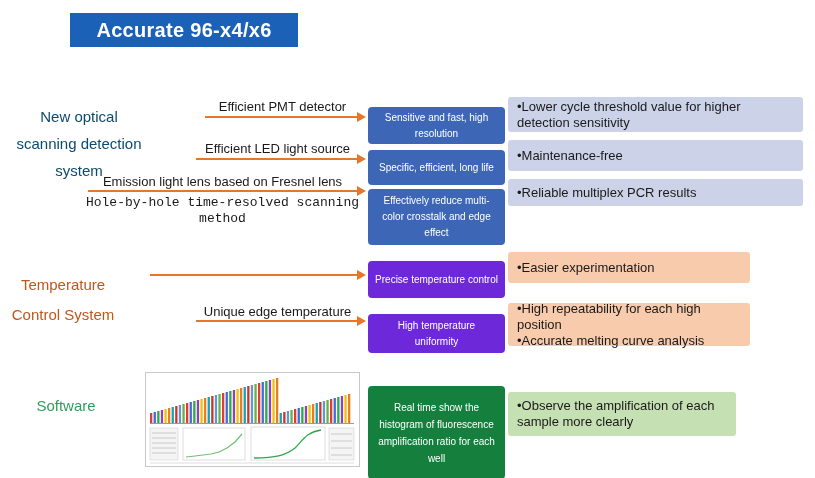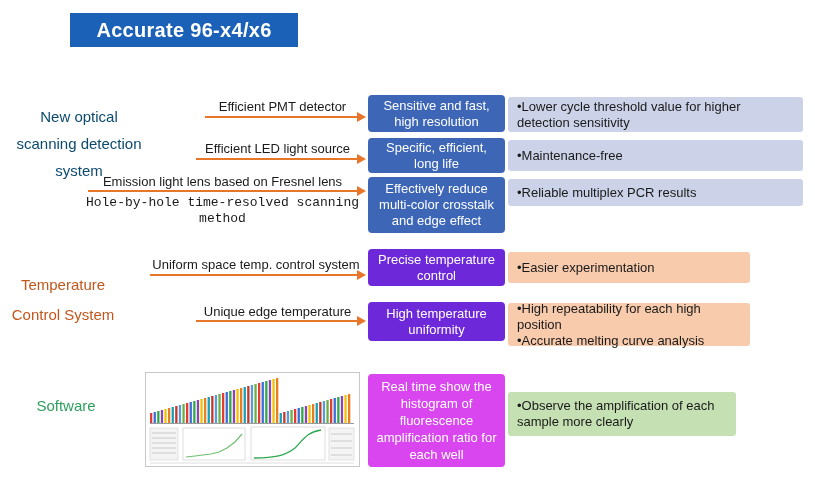--- a/index.html
+++ b/index.html
@@ -33,27 +33,27 @@
     border-left:9px solid #e8762a; border-top:5px solid transparent; border-bottom:5px solid transparent;
   }
   .a1 { left:205px; top:116px; width:152px; }
   .a2 { left:196px; top:158px; width:161px; }
   .a3 { left:88px;  top:190px; width:269px; }
   .a4 { left:150px; top:274px; width:207px; }
   .a5 { left:196px; top:320px; width:161px; }
 
   .rbox {
     position:absolute; left:368px; width:137px; border-radius:4px;
-    color:#ffffff; font-size:13px; line-height:16px; text-align:center;
+    color:#ffffff; font-size:10px; line-height:16px; text-align:center;
     display:flex; align-items:center; justify-content:center;
-    padding:2px 7px; box-sizing:border-box;
+    padding:2px 7px; box-sizing:border-box;margin-top:12px;
   }
   .blue   { background:#3d66b6; }
   .orangeb{ background:#6d28d9; }
-  .greenb { background:#d946ef; }
+  .greenb { background:#15803d; }
   .rb1 { top:95px;  height:37px; }
   .rb2 { top:138px; height:35px; }
   .rb3 { top:177px; height:56px; }
   .rb4 { top:249px; height:37px; }
   .rb5 { top:302px; height:39px; }
   .rb6 { top:374px; height:93px; line-height:17px; }
 
   .bbox {
     position:absolute; left:508px; border-radius:3px;
     font-size:13px; line-height:16px; color:#1a1a1a;
@@ -109,21 +109,20 @@
   </div>
 
   <div class="feature f3a">Emission light lens based on Fresnel lens</div>
   <div class="arrow a3"></div>
   <div class="feature f3b">Hole-by-hole time-resolved scanning method</div>
   <div class="rbox blue rb3">Effectively reduce multi-color crosstalk and edge effect</div>
   <div class="bbox lav bb3">
     <div>•Reliable multiplex PCR results</div>
   </div>
 
-  <div class="feature f4">Uniform space temp. control system</div>
   <div class="arrow a4"></div>
   <div class="rbox orangeb rb4">Precise temperature control</div>
   <div class="bbox lorange bb4">
     <div>•Easier experimentation</div>
   </div>
 
   <div class="feature f5a">Unique edge temperature</div>
   <div class="arrow a5"></div>
   <div class="rbox orangeb rb5">High temperature uniformity</div>
   <div class="bbox lorange bb5">

